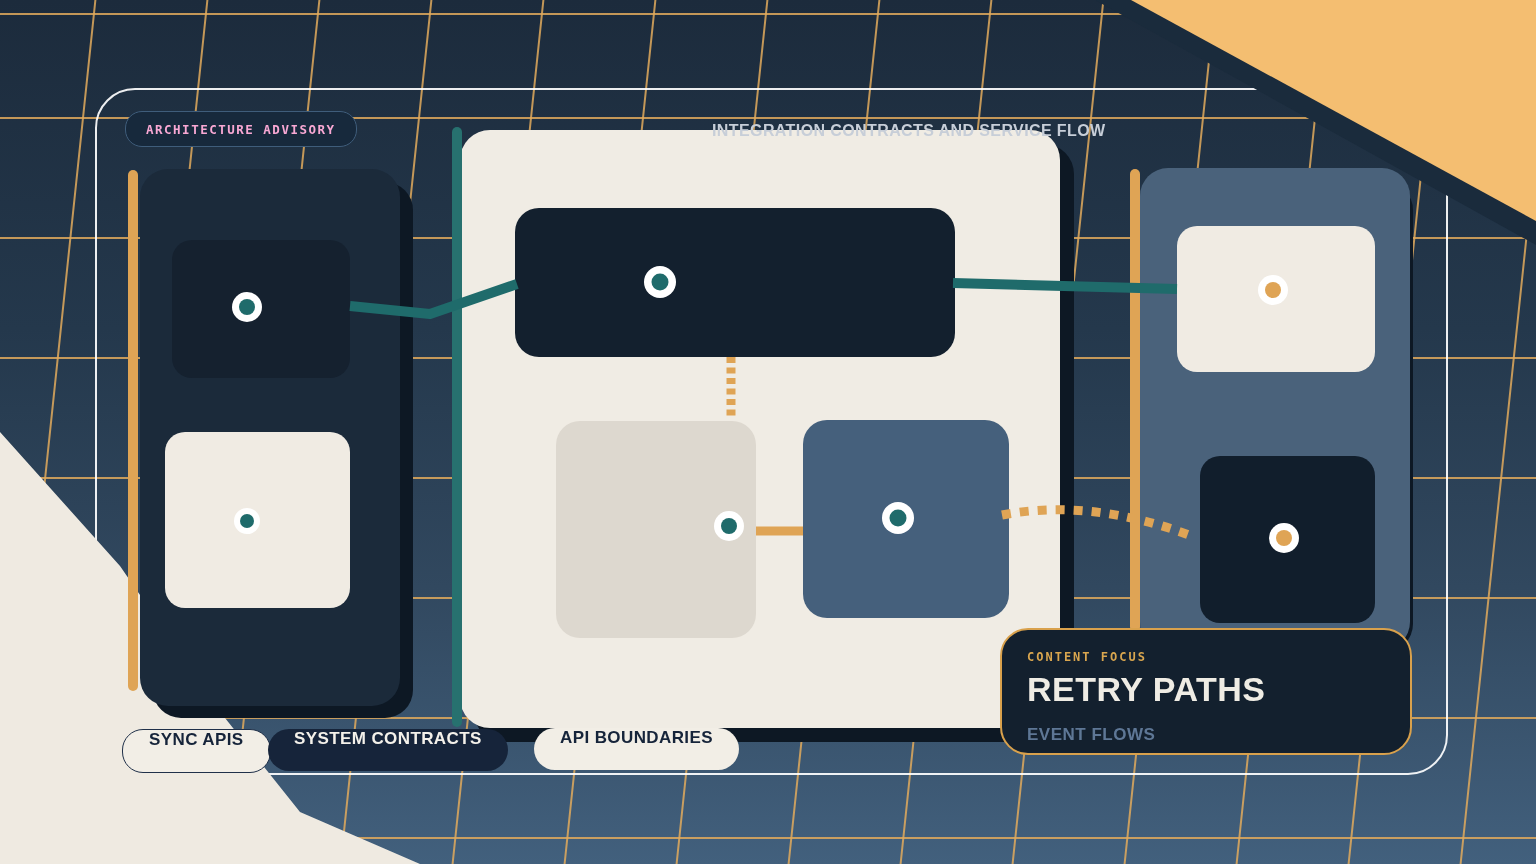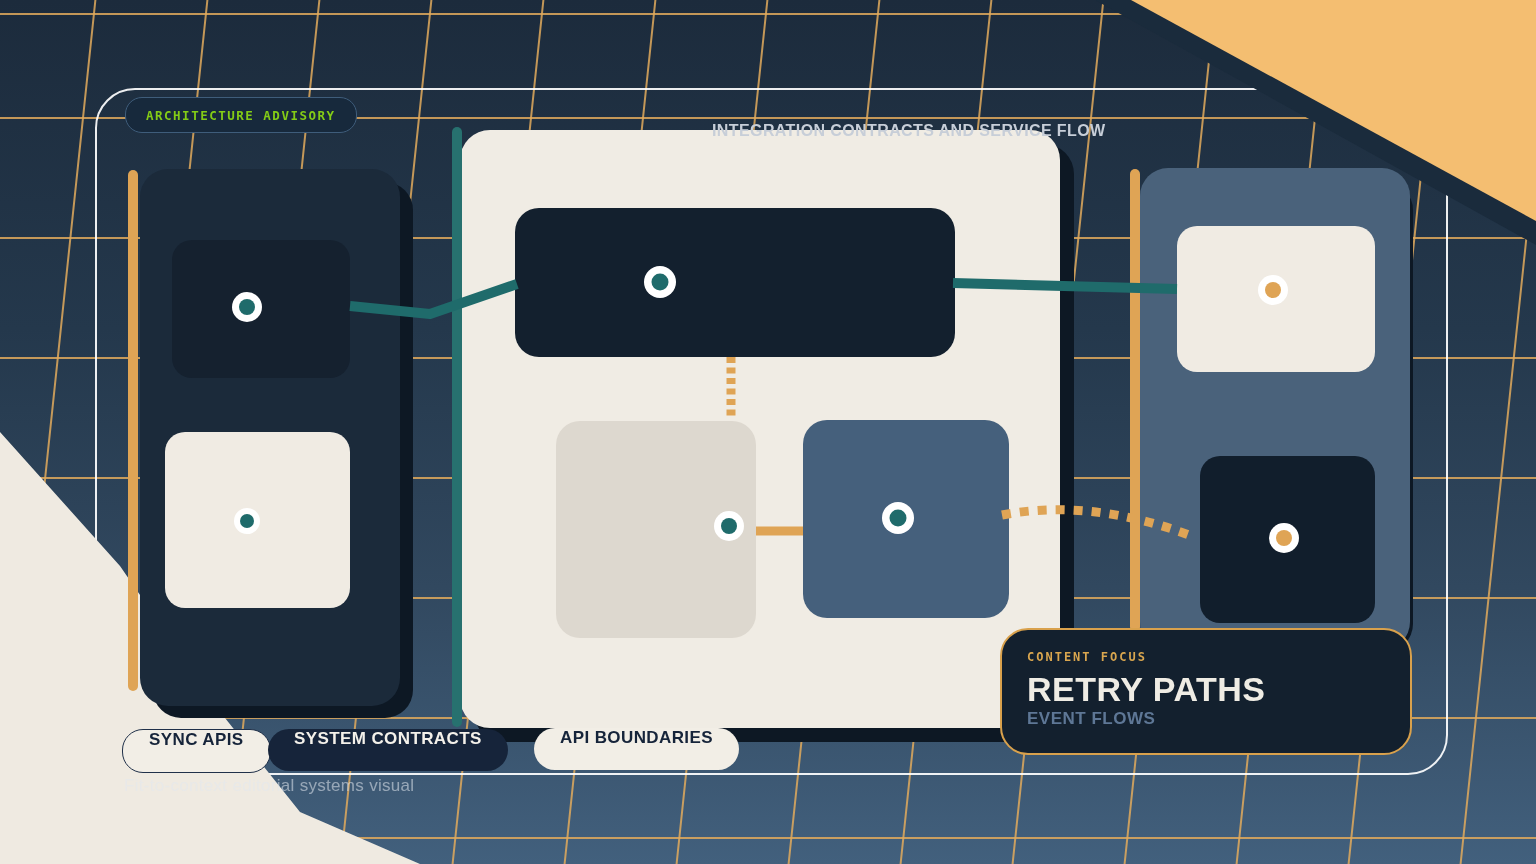--- a/index.html
+++ b/index.html
@@ -27,24 +27,24 @@
   .orange-wedge{left:0;top:0;width:1536px;height:864px;background:#f4be71;
     clip-path:polygon(1131px 0,1536px 0,1536px 221px);}
   .cream-wedge{left:0;top:0;width:1536px;height:864px;background:#efeae1;
     clip-path:polygon(0 432px,120px 566px,225px 718px,300px 812px,420px 864px,0 864px);}
   .frame{
     left:95px;top:88px;width:1349px;height:683px;
     border:2px solid rgba(255,255,255,.92);border-radius:40px;
   }
   
   .badge{
-    left:125px;top:97px;height:34px;padding:0 20px;border-radius:17px;
+    left:125px;top:111px;height:34px;padding:0 20px;border-radius:17px;
     background:#17293c;border:1px solid #3f5d7b;display:flex;align-items:center;
     font-family:"DejaVu Sans Mono",monospace;font-weight:bold;font-size:12.5px;
-    letter-spacing:1.5px;color:#84cc16;text-align:center;
+    letter-spacing:1.5px;color:#f9a8d4;text-align:center;
   }
   .title{
     right:124px;top:122px;width:700px;text-align:left;
     font-size:16px;font-weight:bold;letter-spacing:.4px;color:#c7ced8;z-index:9;
   }
   
   .shadow{background:#0d1824;border-radius:28px;}
   .panel{border-radius:28px;}
   .card{border-radius:20px;}
   .vbar{width:10px;border-radius:5px;}
@@ -63,21 +63,21 @@
   }
   
   .focus-card{
     left:1000px;top:628px;width:412px;height:127px;box-sizing:border-box;
     background:#13202e;border:2px solid #d9a14c;border-radius:28px;
     padding:20px 0 0 25px;z-index:11;
   }
   .focus-eyebrow{font-family:"DejaVu Sans Mono",monospace;font-weight:bold;font-size:12px;
     letter-spacing:2px;color:#d9a64f;}
   .focus-title{font-size:34px;font-weight:bold;color:#efece4;letter-spacing:.5px;margin-top:6px;}
-  .focus-sub{font-size:17px;font-weight:bold;color:#5e7796;letter-spacing:.5px;margin-top:0;}
+  .focus-sub{font-size:17px;font-weight:bold;color:#5e7796;letter-spacing:.5px;margin-top:16px;}
   svg{position:absolute;left:0;top:0;z-index:8;}
 </style>
 </head>
 <body>
 
 <div id="canvas">
 
   <div class="grid-h"></div>
   <div class="grid-v"></div>
 
@@ -150,21 +150,20 @@
   <div class="abs chip outline-light" style="left:122px;top:729px;">
       <span>SYNC APIS</span>
     </div>
   <div class="abs chip solid-navy" style="left:268px;top:729px;">
       <span>SYSTEM CONTRACTS</span>
     </div>
   <div class="abs chip solid-light" style="left:534px;top:728px;">
       <span>API BOUNDARIES</span>
     </div>
 
-  <div class="abs caption">Fit-to-context editorial systems visual</div>
 
   <div class="abs focus-card">
     <div class="focus-eyebrow">CONTENT FOCUS</div>
     <div class="focus-title">RETRY PATHS</div>
     <div class="focus-sub">EVENT FLOWS</div>
   </div>
 
 </div>
 
 </body></html>

